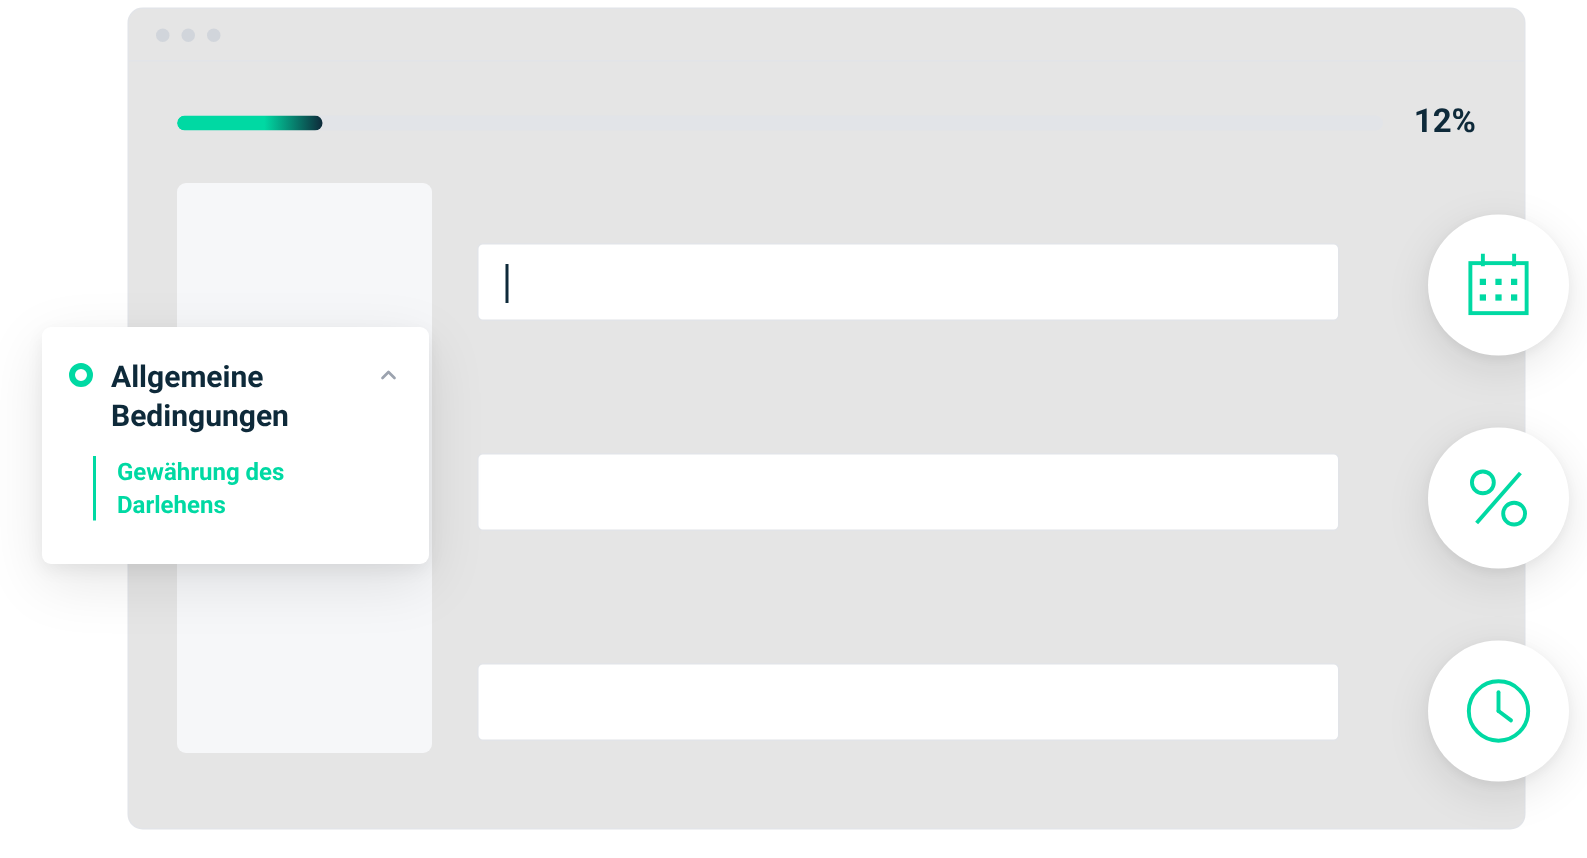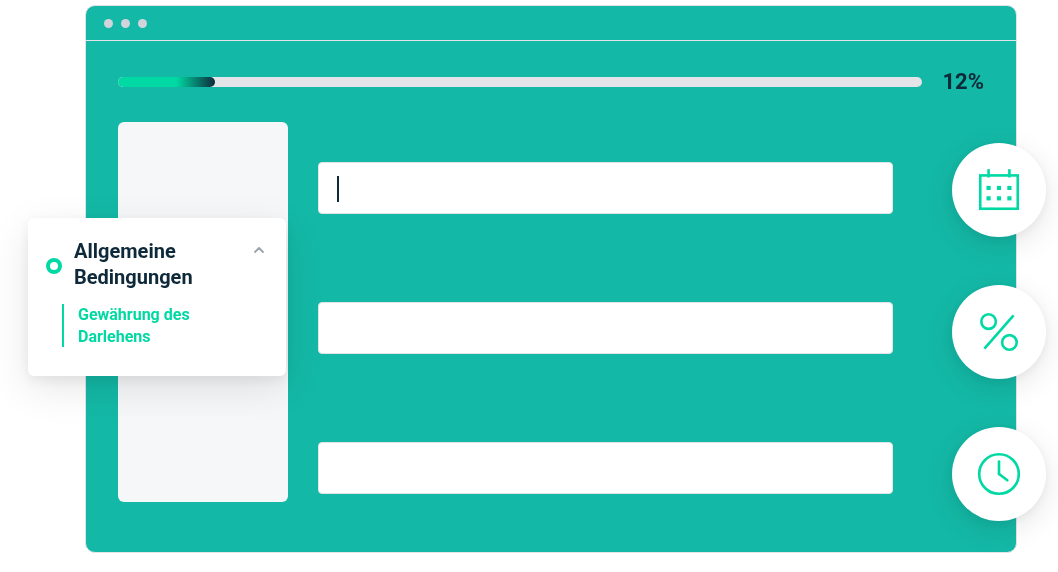--- a/index.html
+++ b/index.html
@@ -14,21 +14,21 @@
       height: 572px;
       position: relative;
       overflow: hidden;
     }
     .browser-window {
       position: absolute;
       top: 5px;
       left: 85px;
       width: 932px;
       height: 548px;
-      background: #14b8a6;
+      background: #e5e5e5;
       border: 1px solid #e2e4e8;
       border-radius: 10px;
       overflow: visible;
     }
     .browser-chrome {
       height: 35px;
       border-bottom: 1px solid #e2e4e8;
       display: flex;
       align-items: center;
       padding-left: 18px;
@@ -111,21 +111,21 @@
       left: 28px;
       width: 258px;
       height: 158px;
       background: #ffffff;
       border-radius: 6px;
       box-shadow: 0 12px 40px rgba(0,0,0,0.10), 0 4px 12px rgba(0,0,0,0.06);
       padding: 20px 20px 20px 18px;
     }
     .sidebar-header {
       display: flex;
-      align-items: center;
+      align-items: flex-start;
       gap: 12px;
       position: relative;
     }
     .radio-icon {
       width: 16px;
       height: 16px;
       border: 4px solid #00d9a3;
       border-radius: 50%;
       flex-shrink: 0;
       margin-top: 4px;

